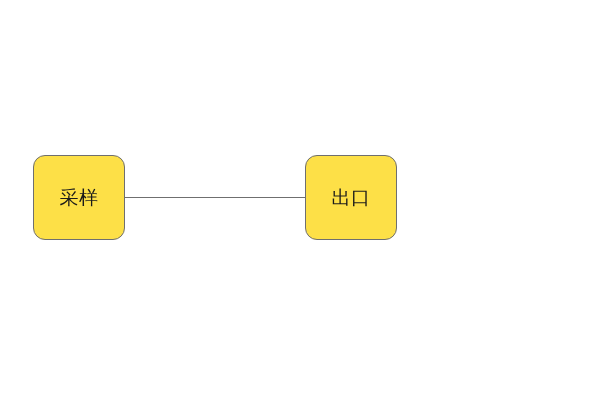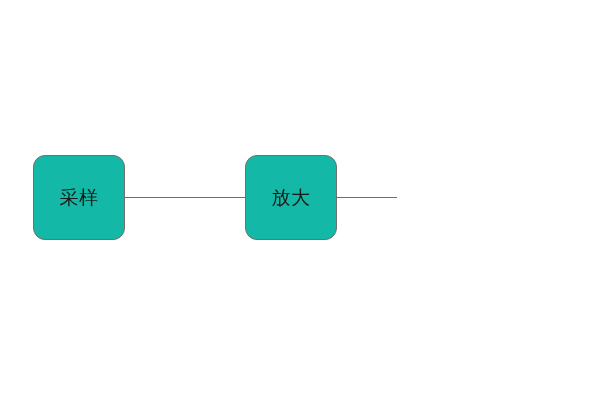--- a/index.html
+++ b/index.html
@@ -26,21 +26,21 @@
     display: flex;
     flex-direction: row;
     align-items: center;
   }
   .node-box {
     width: 92px;
     height: 85px;
     box-sizing: border-box;
     border: 1.4px solid #6f6f6f;
     border-radius: 12px;
-    background: #14b8a6;
+    background: #fde047;
     display: flex;
     align-items: center;
     justify-content: center;
     flex: 0 0 auto;
   }
   .node-label {
     font-size: 19px;
     line-height: 1;
     color: #1a1a1a;
     letter-spacing: 0.5px;
@@ -62,21 +62,21 @@
 
     <div class="node-box">
       <span class="node-label">采样</span>
     </div>
 
     <div class="connector"></div>
 
 
     <div class="connector"></div>
 
-    <div class="node-box">
-      <span class="node-label">放大</span>
-    </div>
 
     <div class="connector"></div>
 
+    <div class="node-box">
+      <span class="node-label">出口</span>
+    </div>
 
   </div>
 </div>
 
 </body></html>

